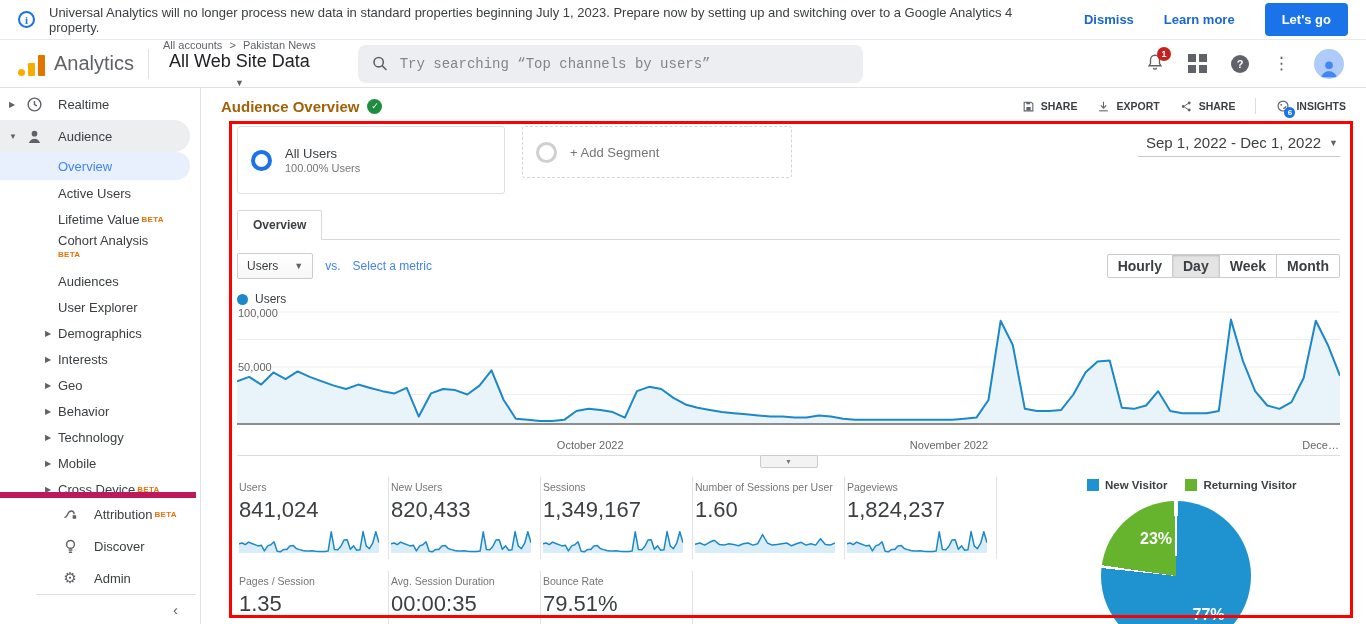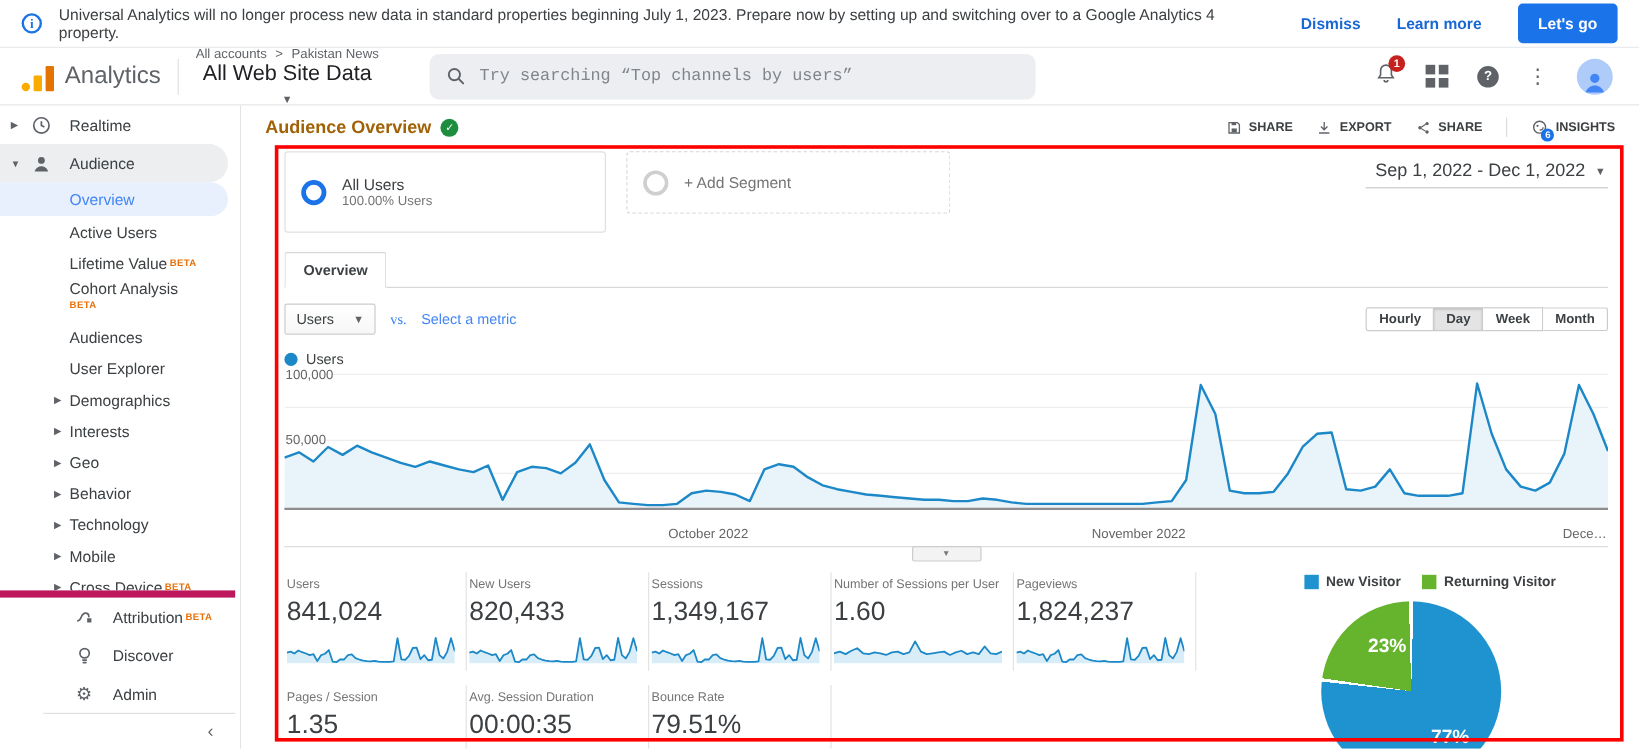--- a/index.html
+++ b/index.html
@@ -106,24 +106,24 @@
 
   .tabbar { margin-top:16px; border-bottom:1px solid #d8d8d8; }
   .tab { display:inline-block; background:#fff; border:1px solid #d8d8d8; border-bottom:1px solid #fff;
     margin-bottom:-1px; padding:7px 15px; font-size:12px; font-weight:bold; color:#3c4043;
     border-radius:2px 2px 0 0; cursor:pointer; }
 
   .controls { display:flex; align-items:center; margin-top:13px; }
   .metric-dd { border:1px solid #ccc; border-radius:2px; padding:5px 9px; font-size:12px;
     color:#3c4043; background:linear-gradient(#fff,#f7f7f7); display:flex; align-items:center;
     gap:16px; cursor:pointer; }
-  .vs { margin:0 12px; font-size:12px; color:#3b82f6;font-family:Liberation Serif, serif; }
+  .vs { margin:0 12px; font-size:12px; color:#3b82f6; }
   .metric-link { color:#4285f4; font-size:12px; cursor:pointer; }
   .granularity { margin-left:auto; display:flex; }
-  .gbtn { border:1px solid #ccc; border-left:none; padding:3px 10px; font-size:11px; font-weight:bold;
+  .gbtn { border:1px solid #ccc; border-left:none; padding:3px 10px; font-size:14px; font-weight:bold;
     color:#3c4043; background:#fff; cursor:pointer; }
   .gbtn:first-child { border-left:1px solid #ccc; border-radius:2px 0 0 2px; }
   .gbtn:last-child { border-radius:0 2px 2px 0; }
   .gbtn.active { background:#e4e4e4; box-shadow:inset 0 1px 2px rgba(0,0,0,.18); }
 
   .series-legend { margin-top:13px; display:flex; align-items:center; gap:7px; font-size:12px; color:#3c4043; }
   .legend-dot { width:11px; height:11px; border-radius:50%; }
 
   .chart-wrap { position:relative; margin-top:3px; height:116px; border-bottom:2px solid #8d8d8d; }
   .chart-wrap svg { position:absolute; left:0; top:0; width:100%; height:100%; }

